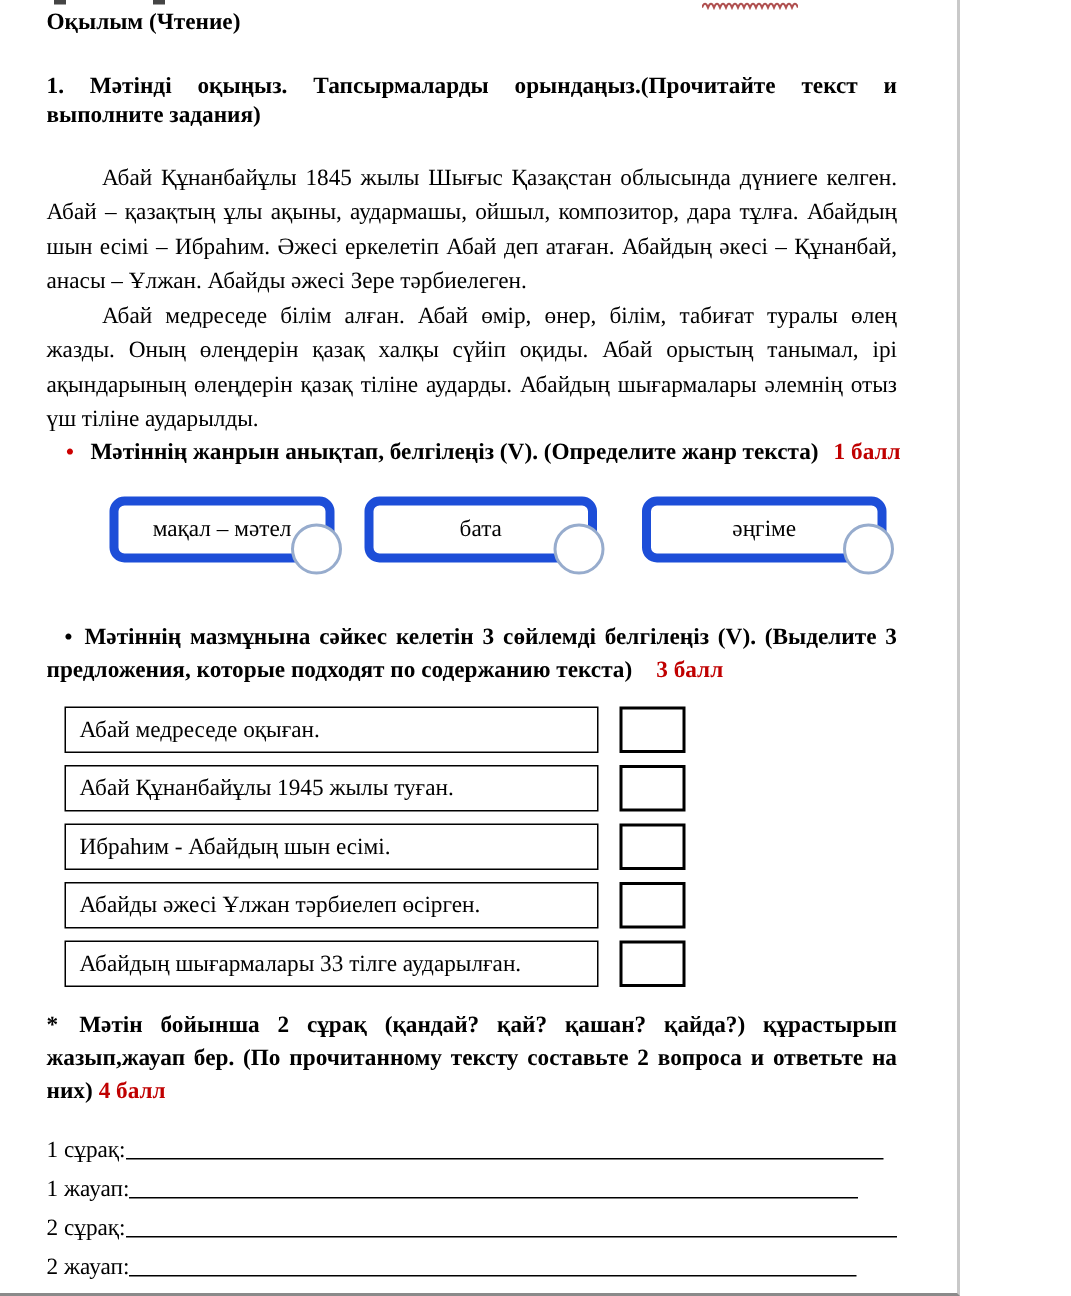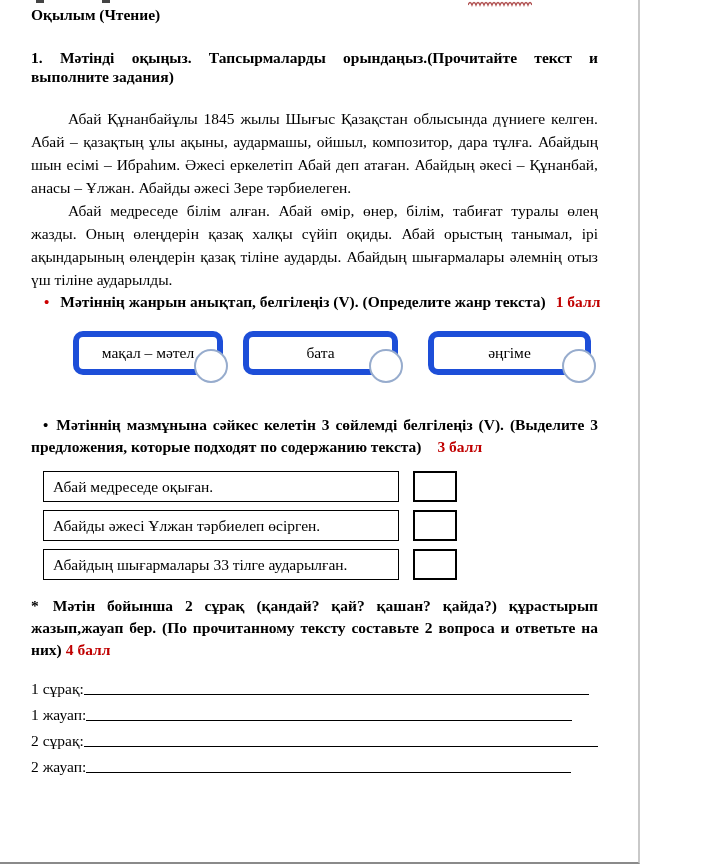--- a/index.html
+++ b/index.html
@@ -135,20 +135,28 @@
     </div>
 
     <p class="question q2"><span class="bullet bullet-black">•</span><span>Мәтіннің мазмұнына сәйкес келетін 3 сөйлемді белгілеңіз (V). (Выделите 3 предложения, которые подходят по содержанию текста)</span><span class="score score-q2">3 балл</span></p>
 
     <div class="statements">
       <div class="statement-row">
         <div class="statement-box">Абай медреседе оқыған.</div>
         <div class="checkbox"></div>
       </div>
       <div class="statement-row">
+        <div class="statement-box">Абай Құнанбайұлы 1945 жылы туған.</div>
+        <div class="checkbox"></div>
+      </div>
+      <div class="statement-row">
+        <div class="statement-box">Ибраһим - Абайдың шын есімі.</div>
+        <div class="checkbox"></div>
+      </div>
+      <div class="statement-row">
         <div class="statement-box">Абайды әжесі Ұлжан тәрбиелеп өсірген.</div>
         <div class="checkbox"></div>
       </div>
       <div class="statement-row">
         <div class="statement-box">Абайдың шығармалары 33 тілге аударылған.</div>
         <div class="checkbox"></div>
       </div>
     </div>
 
     <p class="question q3"><span class="asterisk">*</span><span>Мәтін бойынша 2 сұрақ (қандай? қай? қашан? қайда?)  құрастырып жазып,жауап бер. (По прочитанному тексту составьте 2 вопроса и ответьте на них)</span><span class="score score-q3">4 балл</span></p>

